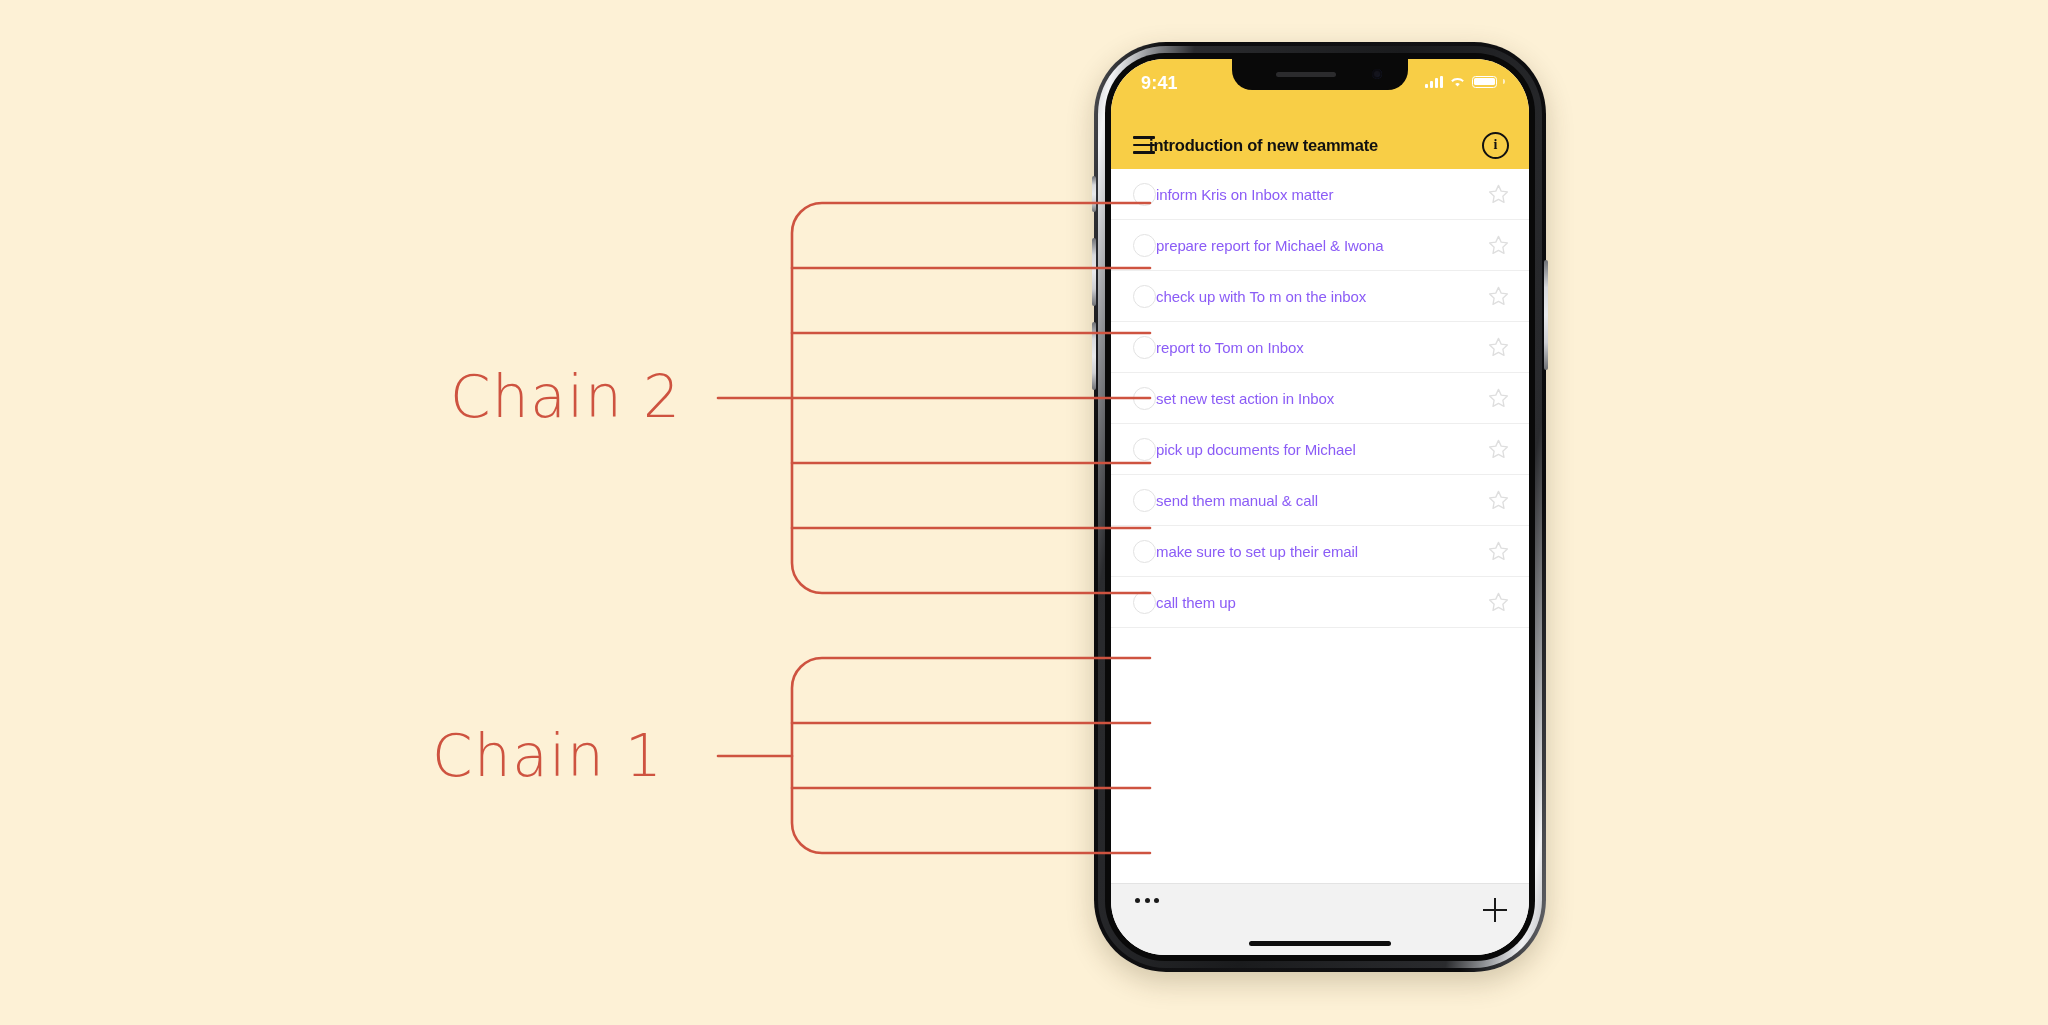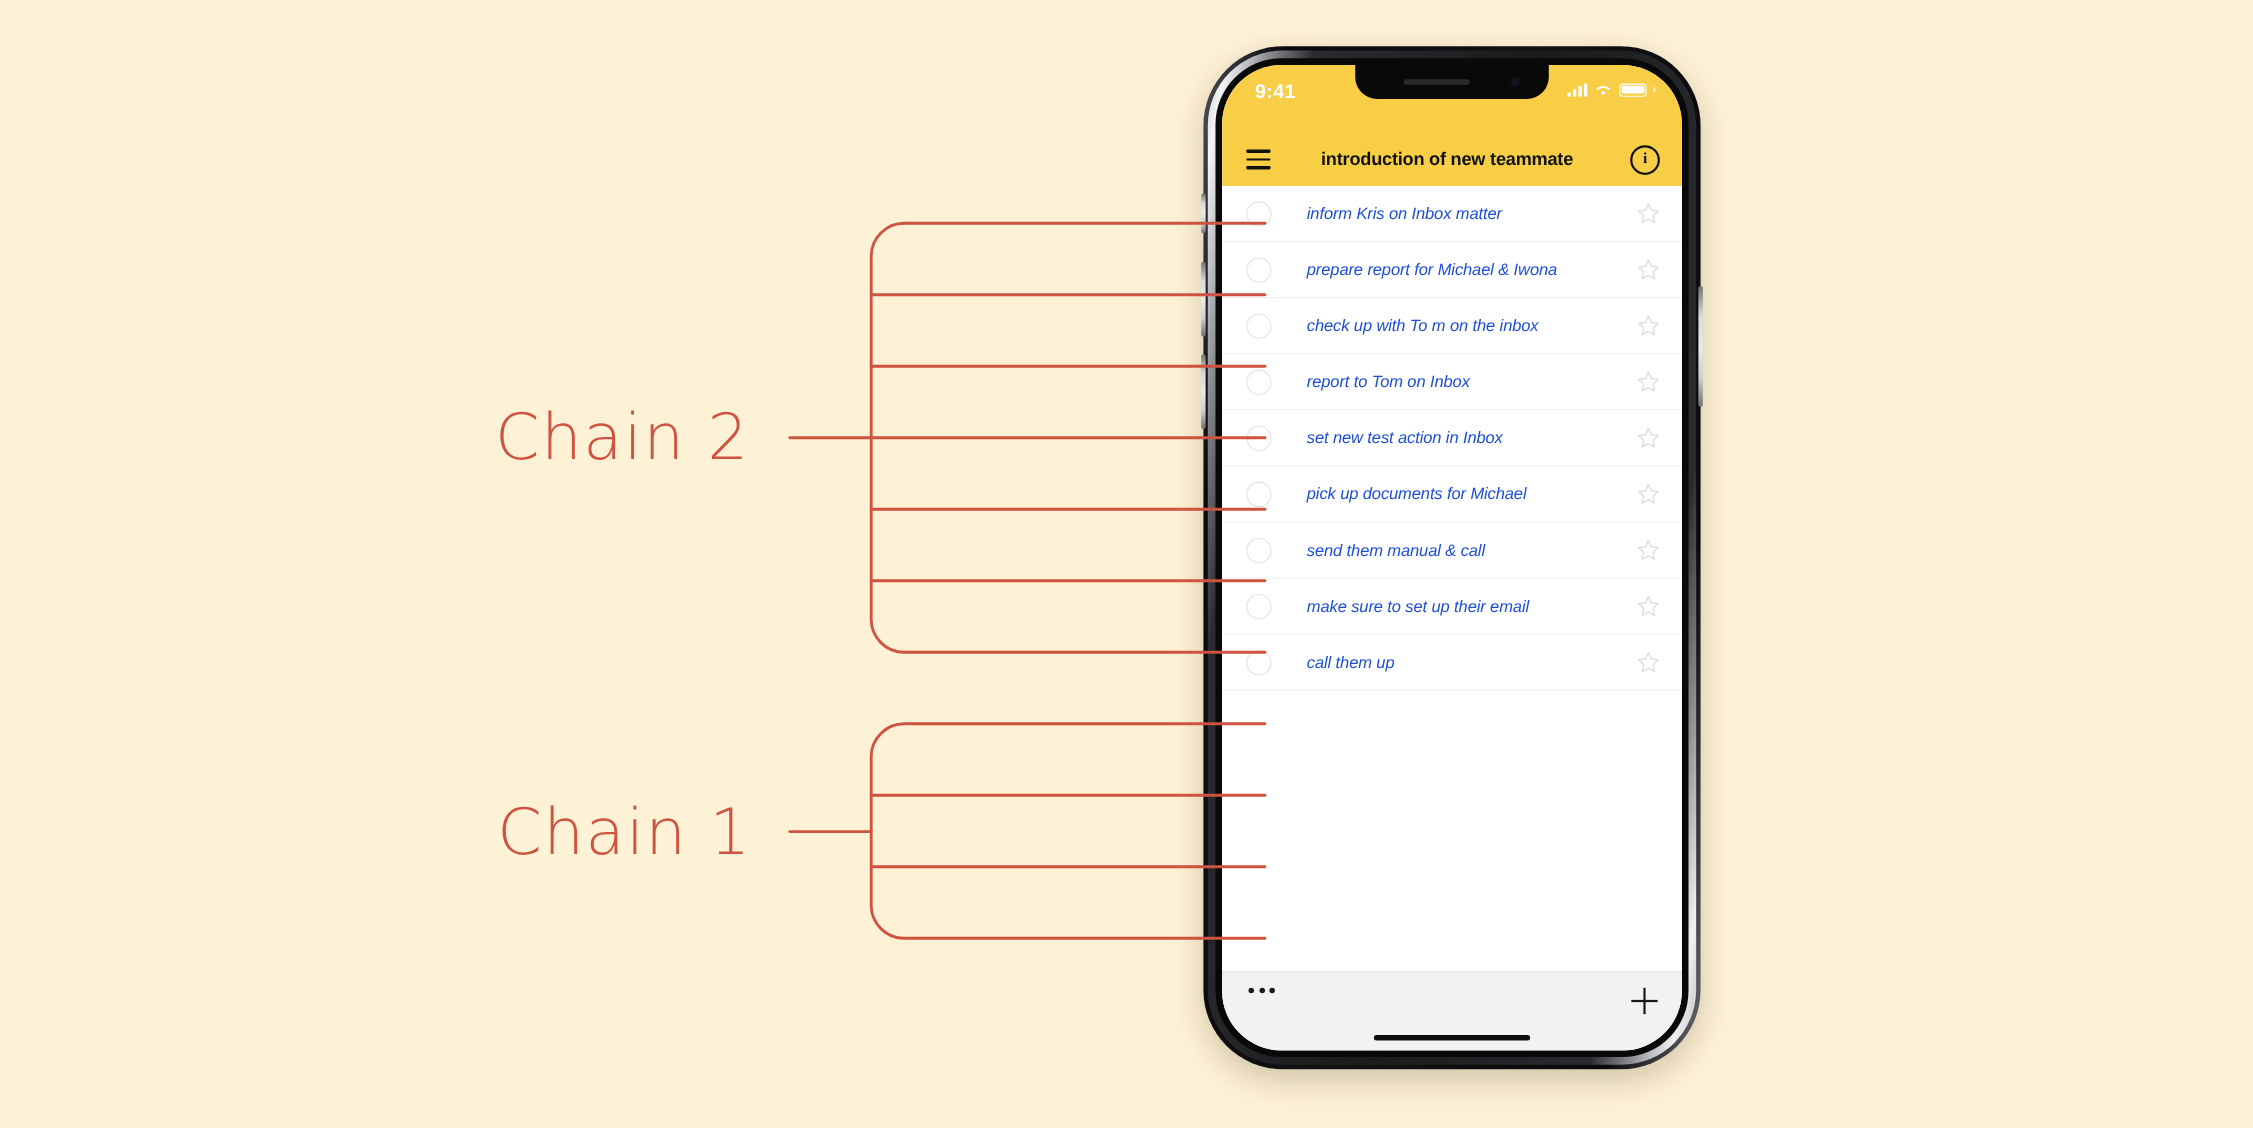--- a/index.html
+++ b/index.html
@@ -30,21 +30,21 @@
   .chain-label {
     position: absolute;
     color: #CE5340;
     font-family: "DejaVu Sans", sans-serif;
     font-size: 58px;
     font-weight: 300;
     letter-spacing: 1.5px;
     white-space: nowrap;
   }
   #chain2-label { left: 450px; top: 363px; }
-  #chain1-label { left: 452px; top: 722px; }
+  #chain1-label { left: 432px; top: 722px; }
 
   
   #phone {
     position: absolute;
     left: 1094px;
     top: 42px;
     width: 452px;
     height: 930px;
   }
   .frame-outer {
@@ -190,21 +190,21 @@
     cursor: pointer;
   }
   .hamburger span {
     display: block;
     height: 2.6px;
     background: #111;
     border-radius: 1px;
   }
   .app-title {
     flex: 1;
-    text-align: center;
+    text-align: left;
     font-size: 16.5px;
     font-weight: 700;
     color: #111;
     letter-spacing: -.2px;
     margin-left: -6px;
   }
   .info-icon {
     margin-right: 20px;
     width: 23px; height: 23px;
     border: 2px solid #111;
@@ -237,27 +237,26 @@
   }
   .checkbox {
     margin-left: 22px;
     width: 21px; height: 21px;
     border: 1.4px solid #e2e2e2;
     border-radius: 50%;
     flex: 0 0 auto;
     cursor: pointer;
   }
   .task-text {
-    margin-left: 32px;
+    margin-left: 0;
     font-size: 15px;
-    color: #1d4ed8;
+    color: #8b5cf6;
     letter-spacing: -.1px;
     white-space: nowrap;
     flex: 1;
-    font-style: italic;
   }
   .star {
     margin-right: 20px;
     flex: 0 0 auto;
     cursor: pointer;
     line-height: 0;
   }
 
   
   .toolbar {

